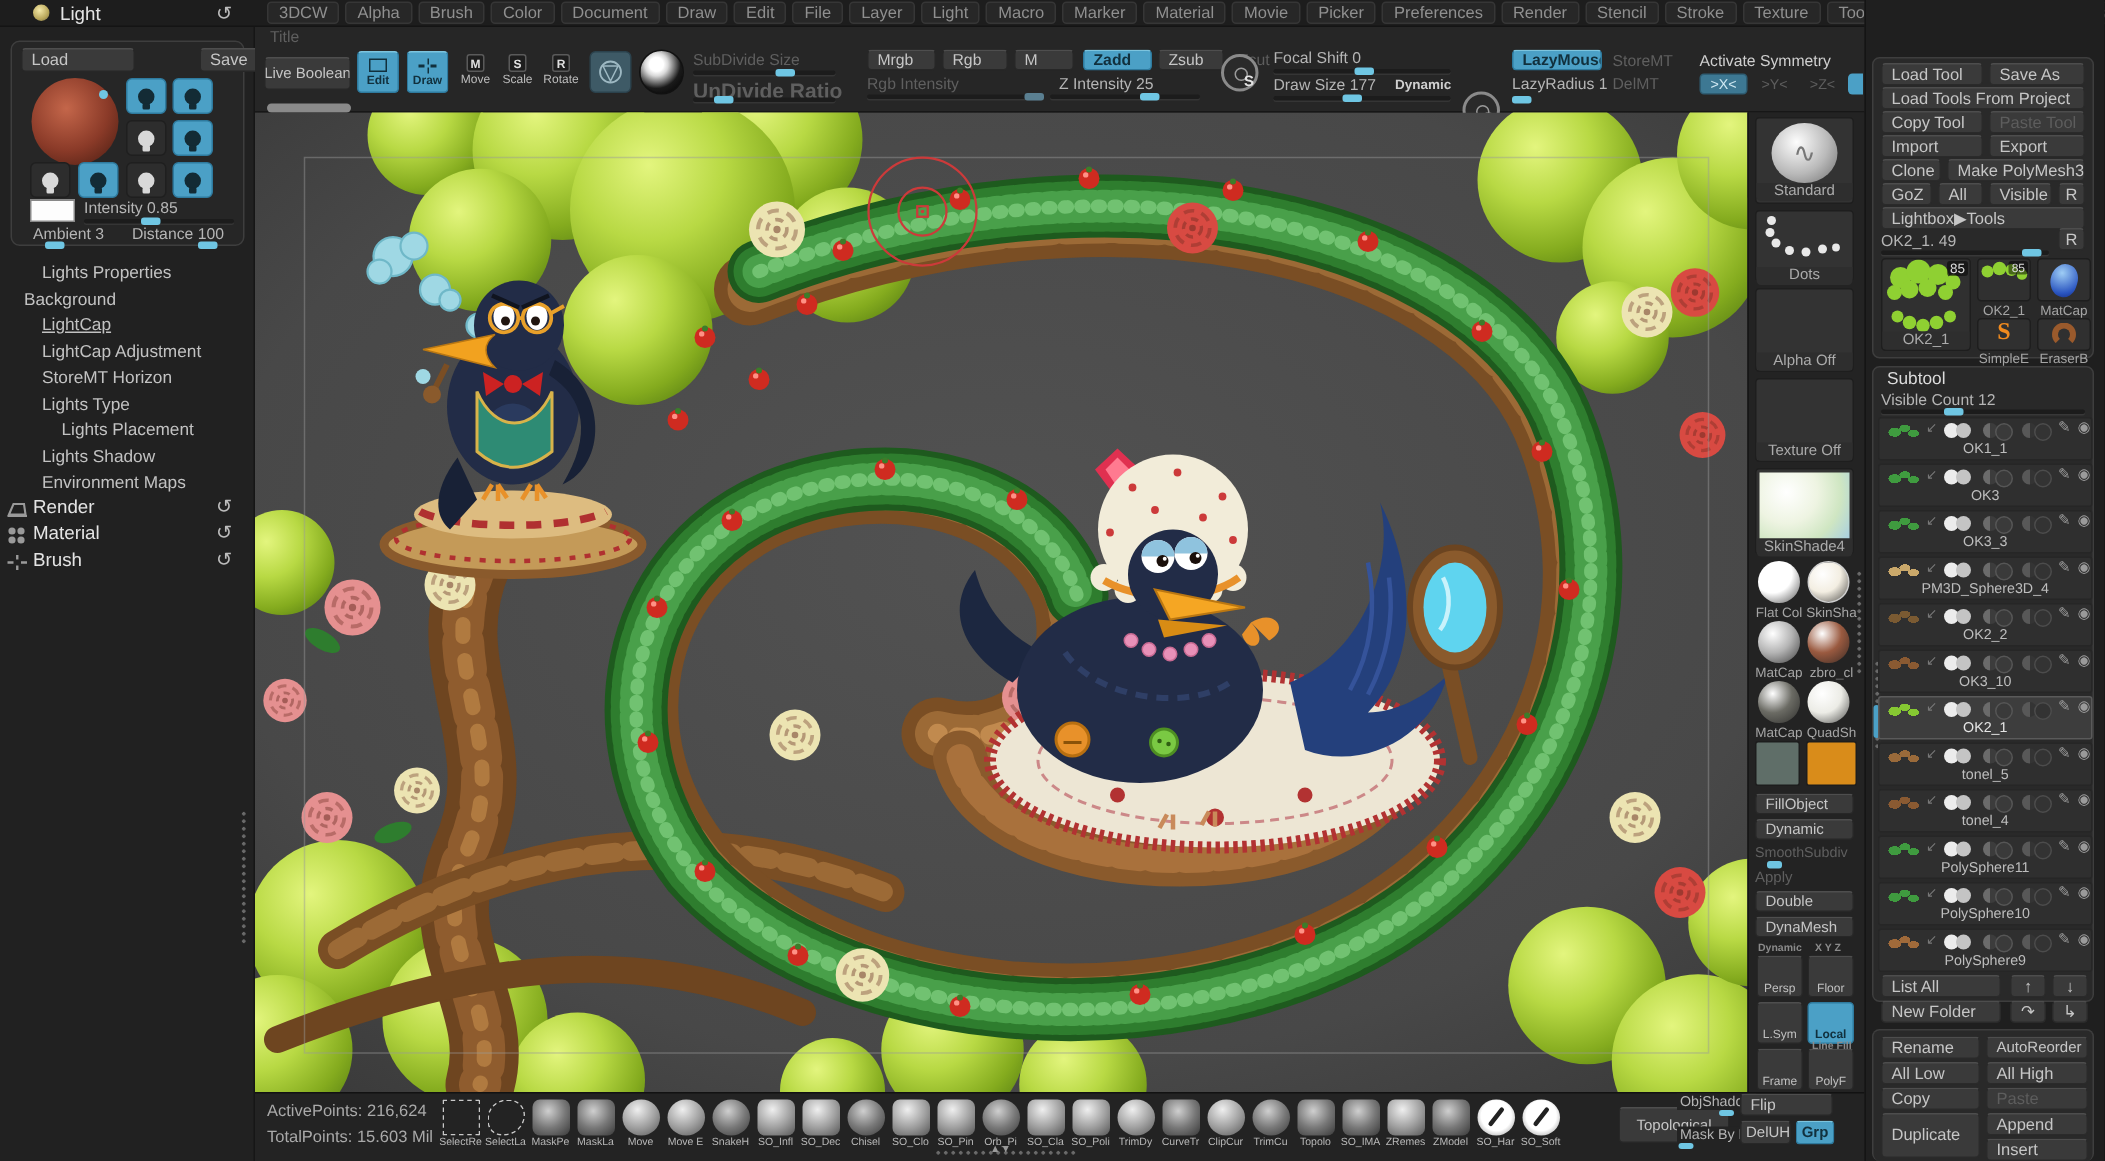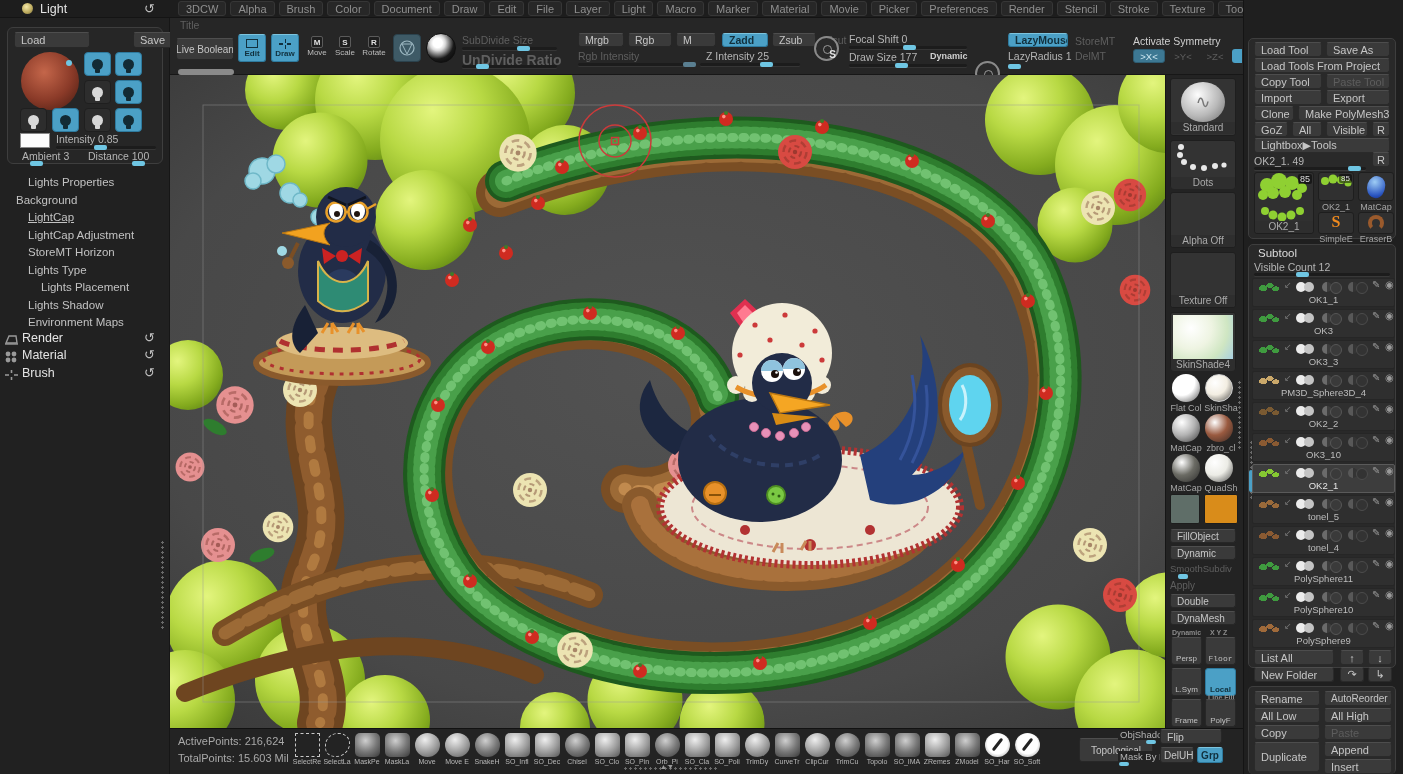--- a/index.html
+++ b/index.html
@@ -577,21 +577,21 @@
   <span class="a lbl dim" style="left:1170px;top:580px;font-size:10px;">Apply</span>
 
   <div class="a btn" style="left:1170px;top:594px;width:66px;height:14px;font-size:10px;">Double</div>
   <div class="a btn" style="left:1170px;top:611px;width:66px;height:14px;font-size:10px;">DynaMesh</div>
 
   <span class="ictag a" style="left:1172px;top:629px;">Dynamic</span>
   <span class="ictag a" style="left:1210px;top:629px;">X Y Z</span>
   <div class="icbtn" style="left:1171px;top:637px;">
       <span class="ilab">Persp</span>
     </div>
-  <div class="icbtn" style="left:1205px;top:637px;font-family:Liberation Mono, monospace;">
+  <div class="icbtn" style="left:1205px;top:637px;">
       <span class="ilab">Floor</span>
     </div>
   <div class="icbtn" style="left:1171px;top:668px;">
       <span class="ilab">L.Sym</span>
     </div>
   <div class="icbtn blue" style="left:1205px;top:668px;">
       <span class="ilab">Local</span>
     </div>
   <span class="ictag a" style="left:1208px;top:694px;">Line Fill</span>
   <div class="icbtn" style="left:1171px;top:699px;">

